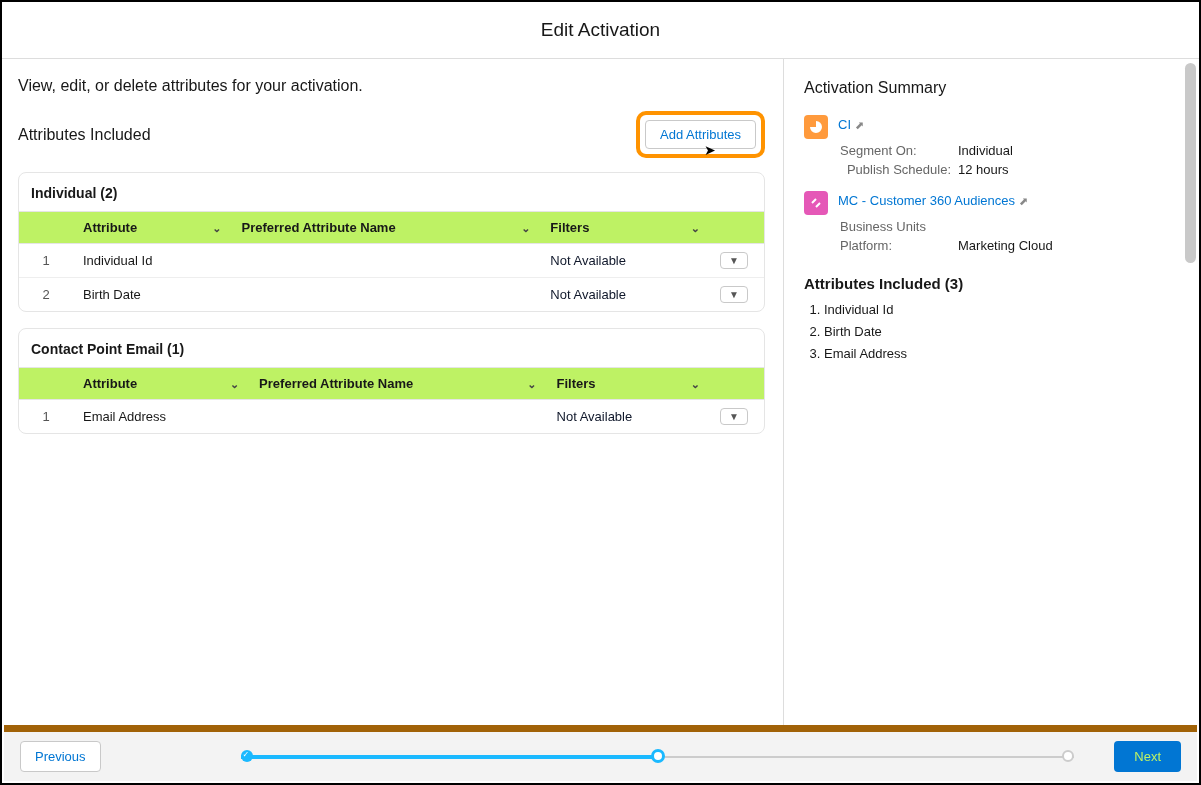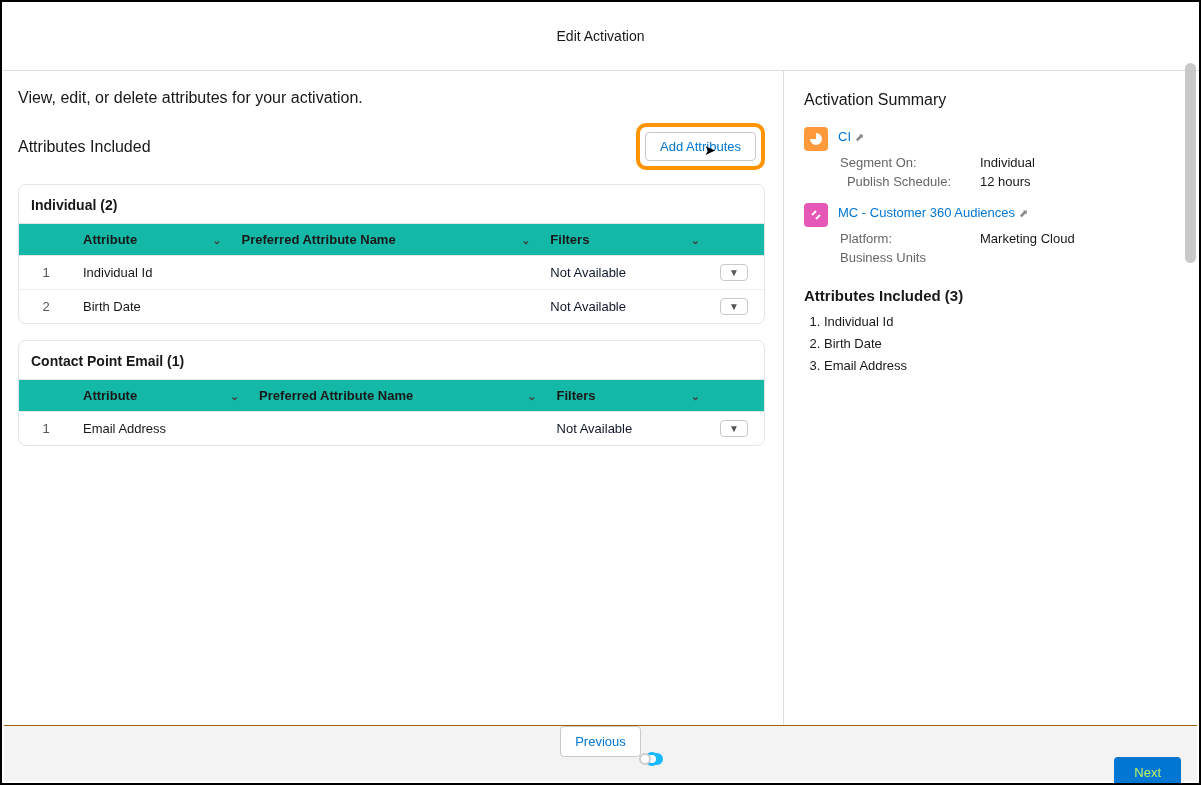--- a/index.html
+++ b/index.html
@@ -1,51 +1,51 @@
 <!DOCTYPE html>
 <html><head>
 <meta charset="utf-8">
 <style>
 * { box-sizing: border-box; margin: 0; padding: 0; }
 body { font-family: -apple-system, BlinkMacSystemFont, "Segoe UI", Arial, sans-serif; color: #181818; background: #fff; width: 1201px; height: 785px; overflow: hidden; border: 2px solid #000; position: relative; }
-.header { height: 69px; border-bottom: 1px solid #ddd; display: flex; align-items: center; justify-content: center; font-size: 14px; font-weight: 500; }
+.header { height: 57px; border-bottom: 1px solid #ddd; display: flex; align-items: center; justify-content: center; font-size: 19px; font-weight: 500; }
 .body { display: flex; height: 667px; }
 .main { width: 782px; border-right: 1px solid #ddd; padding: 18px 18px 0 16px; overflow-y: auto; }
 .subtitle { text-align: left; font-size: 16px; margin-bottom: 16px; }
 .section-head { display: flex; justify-content: space-between; align-items: center; margin-bottom: 14px; }
 .section-head h2 { font-size: 16px; font-weight: 400; }
 .add-btn-wrap { border: 4px solid #ff9300; border-radius: 10px; padding: 5px; }
 .add-btn { border: 1px solid #c9c9c9; background: #fff; color: #0176d3; padding: 6px 14px; font-size: 13px; border-radius: 4px; cursor: pointer; }
 .tbl-section { border: 1px solid #e5e5e5; border-radius: 8px; margin-bottom: 16px; }
 .tbl-title { padding: 12px 12px 10px; font-weight: 700; font-size: 14px; }
 table { width: 100%; border-collapse: collapse; font-size: 13px; }
-thead th { background: #14b8a6; border-top: 1px solid #e5e5e5; border-bottom: 1px solid #e5e5e5; text-align: left; font-weight: 700; padding: 8px 10px; position: relative; }
+thead th { background: #bef264; border-top: 1px solid #e5e5e5; border-bottom: 1px solid #e5e5e5; text-align: left; font-weight: 700; padding: 8px 10px; position: relative; }
 .th-chev { position: absolute; right: 10px; top: 50%; transform: translateY(-50%); font-size: 11px; color: #444; }
 th.num { width: 54px; }
 th.act { width: 54px; }
 tbody td { padding: 8px 10px; border-bottom: 1px solid #eee; }
 tbody tr:last-child td { border-bottom: none; }
 .num-cell { text-align: center; color: #555; }
 .muted { color: #0f172a; }
 .row-menu { border: 1px solid #c9c9c9; border-radius: 4px; padding: 2px 8px; font-size: 10px; color: #555; background: #fff; cursor: pointer; }
 .sidebar { flex: 1; padding: 20px 20px 20px 20px; }
 .sidebar h3 { font-size: 16px; font-weight: 400; margin-bottom: 18px; }
 .meta-row { display: flex; align-items: flex-start; gap: 10px; margin-bottom: 4px; }
 .icon-box { width: 24px; height: 24px; border-radius: 4px; display: flex; align-items: center; justify-content: center; flex-shrink: 0; }
 .icon-orange { background: #ff9a3c; }
 .icon-pink { background: #e558b7; }
 .link { color: #0176d3; font-size: 13px; text-decoration: none; }
 .ext-icon { font-size: 11px; color: #888; margin-left: 4px; }
-.kv { display: flex; gap: 22px; font-size: 13px; margin-left: 36px; margin-bottom: 4px; }
+.kv { display: flex; gap: 0; font-size: 13px; margin-left: 36px; margin-bottom: 4px; }
 .kv .k { color: #666; width: 118px; }
 .kv .v { color: #181818; }
 .attr-summary-title { font-size: 15px; font-weight: 600; margin-top: 22px; margin-bottom: 10px; }
 .attr-list { margin-left: 20px; font-size: 13px; }
 .attr-list li { margin-bottom: 7px; }
-.footer { position: absolute; bottom: 2px; left: 2px; right: 2px; height: 56px; background: #f3f3f3; border-top: 1px solid #a16207; display: flex; align-items: center; padding: 0 16px; flex-direction: column; }
+.footer { position: absolute; bottom: 2px; left: 2px; right: 2px; height: 56px; background: #f3f3f3; border-top: 7px solid #a16207; display: flex; align-items: center; padding: 0 16px; }
 .prev-btn { border: 1px solid #c9c9c9; background: #fff; color: #0176d3; padding: 7px 14px; font-size: 13px; border-radius: 4px; cursor: pointer; }
 .next-btn { border: none; background: #0176d3; color: #bef264; padding: 8px 20px; font-size: 13px; border-radius: 4px; cursor: pointer; margin-left: auto; }
 .progress { flex: 1; margin: 0 40px 0 140px; height: 6px; position: relative; }
 .bar { position: absolute; top: 2px; left: 0; right: 0; height: 2px; background: #ccc; }
 .bar-fill { position: absolute; top: 1px; left: 0; width: 50%; height: 4px; background: #1ab9ff; }
 .node { position: absolute; top: -4px; width: 12px; height: 12px; border-radius: 50%; }
 .node1 { left: 0; background: #1ab9ff; }
 .node1::after { content: "✓"; color: #fff; font-size: 8px; position: absolute; top: 0; left: 2px; }
 .node2 { left: calc(50% - 6px); background: #fff; border: 3px solid #1ab9ff; width: 14px; height: 14px; top: -5px; }
 .node3 { right: 0; background: #fff; border: 2px solid #ccc; }
@@ -152,26 +152,26 @@
       <div class="icon-box icon-pink">
         <svg width="12" height="12" viewBox="0 0 12 12">
             <path d="M2 6 L6 2 M6 10 L10 6" stroke="#fff" stroke-width="2" fill="none"></path>
           </svg>
       </div>
       <div>
         <a class="link" href="#"><span>MC - Customer 360 Audiences</span><span class="ext-icon">⬈</span></a>
       </div>
     </div>
     <div class="kv">
+        <span class="k">Business Units</span>
+        <span class="v"></span>
+      </div>
+    <div class="kv">
         <span class="k">Platform:</span>
         <span class="v">Marketing Cloud</span>
-      </div>
-    <div class="kv">
-        <span class="k">Business Units</span>
-        <span class="v"></span>
       </div>
 
     <div class="attr-summary-title">Attributes Included (3)</div>
     <ol class="attr-list">
       <li>Individual Id</li>
       <li>Birth Date</li>
       <li>Email Address</li>
     </ol>
   </div>
 </div>

